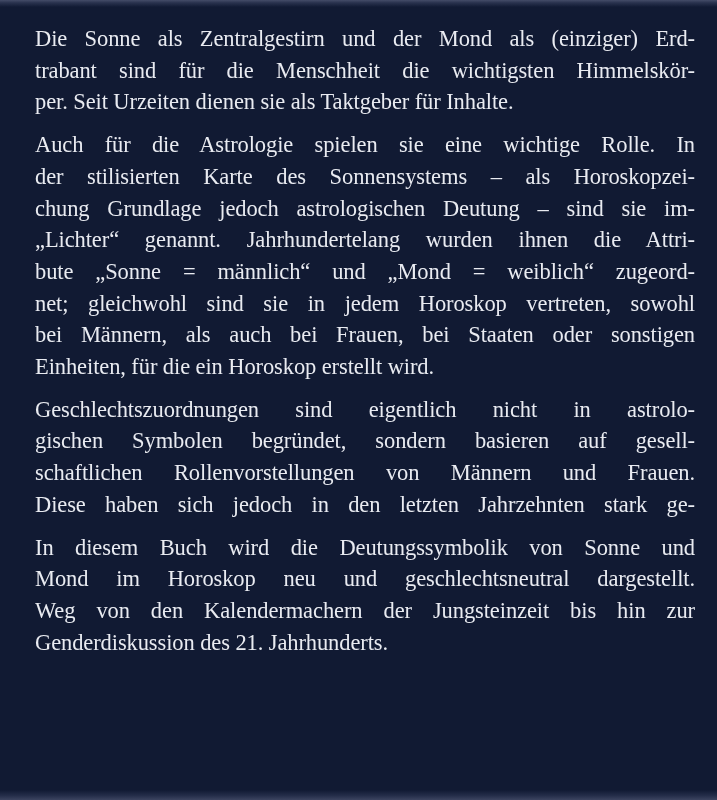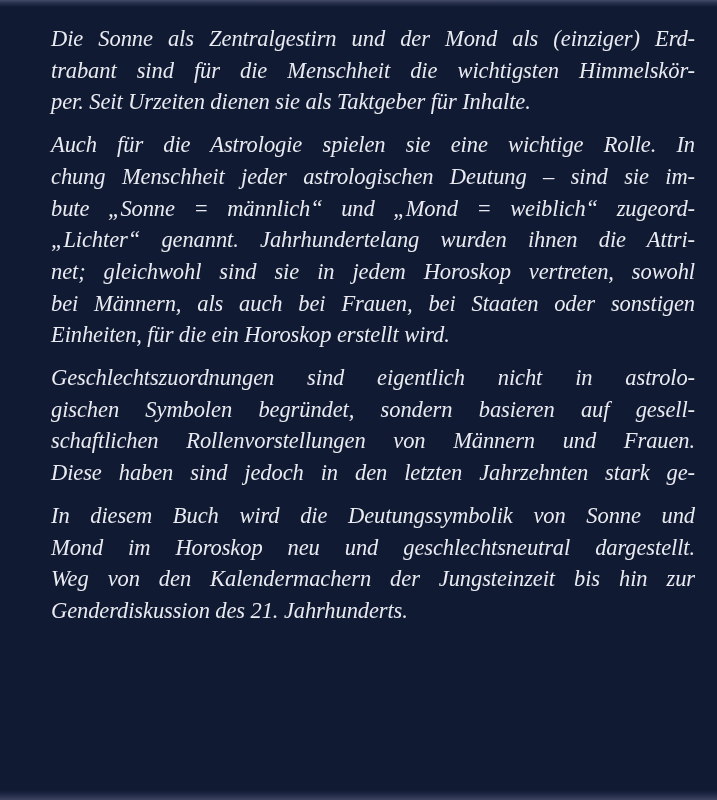--- a/index.html
+++ b/index.html
@@ -34,23 +34,22 @@
     position: absolute;
     top: 23px;
     left: 35px;
     width: 660px;
     color: var(--fg, #e9ebf1);
     font-size: 22.5px;
     line-height: 31.7px;
     letter-spacing: -0.1px;
   }
   .para {
-    margin: 0 0 11px 16px;
+    margin: 0 0 11px 0;
     padding: 0;
-    font-style: italic;
   }
   .line {
     text-align: justify;
     text-align-last: justify;
     white-space: nowrap;
   }
   .line.last {
     text-align-last: left;
     white-space: normal;
   }
@@ -61,32 +60,33 @@
 <div class="edge top"></div>
 
 <main class="text-block">
     <div class="para">
       <div class="line">Die Sonne als Zentralgestirn und der Mond als (einziger) Erd-</div>
       <div class="line">trabant sind für die Menschheit die wichtigsten Himmelskör-</div>
       <div class="line last">per. Seit Urzeiten dienen sie als Taktgeber für Inhalte.</div>
     </div>
     <div class="para">
       <div class="line">Auch für die Astrologie spielen sie eine wichtige Rolle. In</div>
-      <div class="line">chung Menschheit jeder astrologischen Deutung – sind sie im-</div>
+      <div class="line">der stilisierten Karte des Sonnensystems – als Horoskopzei-</div>
+      <div class="line">chung Grundlage jedoch astrologischen Deutung – sind sie im-</div>
+      <div class="line">„Lichter“ genannt. Jahrhundertelang wurden ihnen die Attri-</div>
       <div class="line">bute „Sonne = männlich“ und „Mond = weiblich“ zugeord-</div>
-      <div class="line">„Lichter“ genannt. Jahrhundertelang wurden ihnen die Attri-</div>
       <div class="line">net; gleichwohl sind sie in jedem Horoskop vertreten, sowohl</div>
       <div class="line">bei Männern, als auch bei Frauen, bei Staaten oder sonstigen</div>
       <div class="line last">Einheiten, für die ein Horoskop erstellt wird.</div>
     </div>
     <div class="para">
       <div class="line">Geschlechtszuordnungen sind eigentlich nicht in astrolo-</div>
       <div class="line">gischen Symbolen begründet, sondern basieren auf gesell-</div>
       <div class="line">schaftlichen Rollenvorstellungen von Männern und Frauen.</div>
-      <div class="line">Diese haben sind jedoch in den letzten Jahrzehnten stark ge-</div>
+      <div class="line">Diese haben sich jedoch in den letzten Jahrzehnten stark ge-</div>
     </div>
     <div class="para">
       <div class="line">In diesem Buch wird die Deutungssymbolik von Sonne und</div>
       <div class="line">Mond im Horoskop neu und geschlechtsneutral dargestellt.</div>
       <div class="line">Weg von den Kalendermachern der Jungsteinzeit bis hin zur</div>
       <div class="line last">Genderdiskussion des 21. Jahrhunderts.</div>
     </div>
   </main>
 
 <div class="edge bottom"></div>

